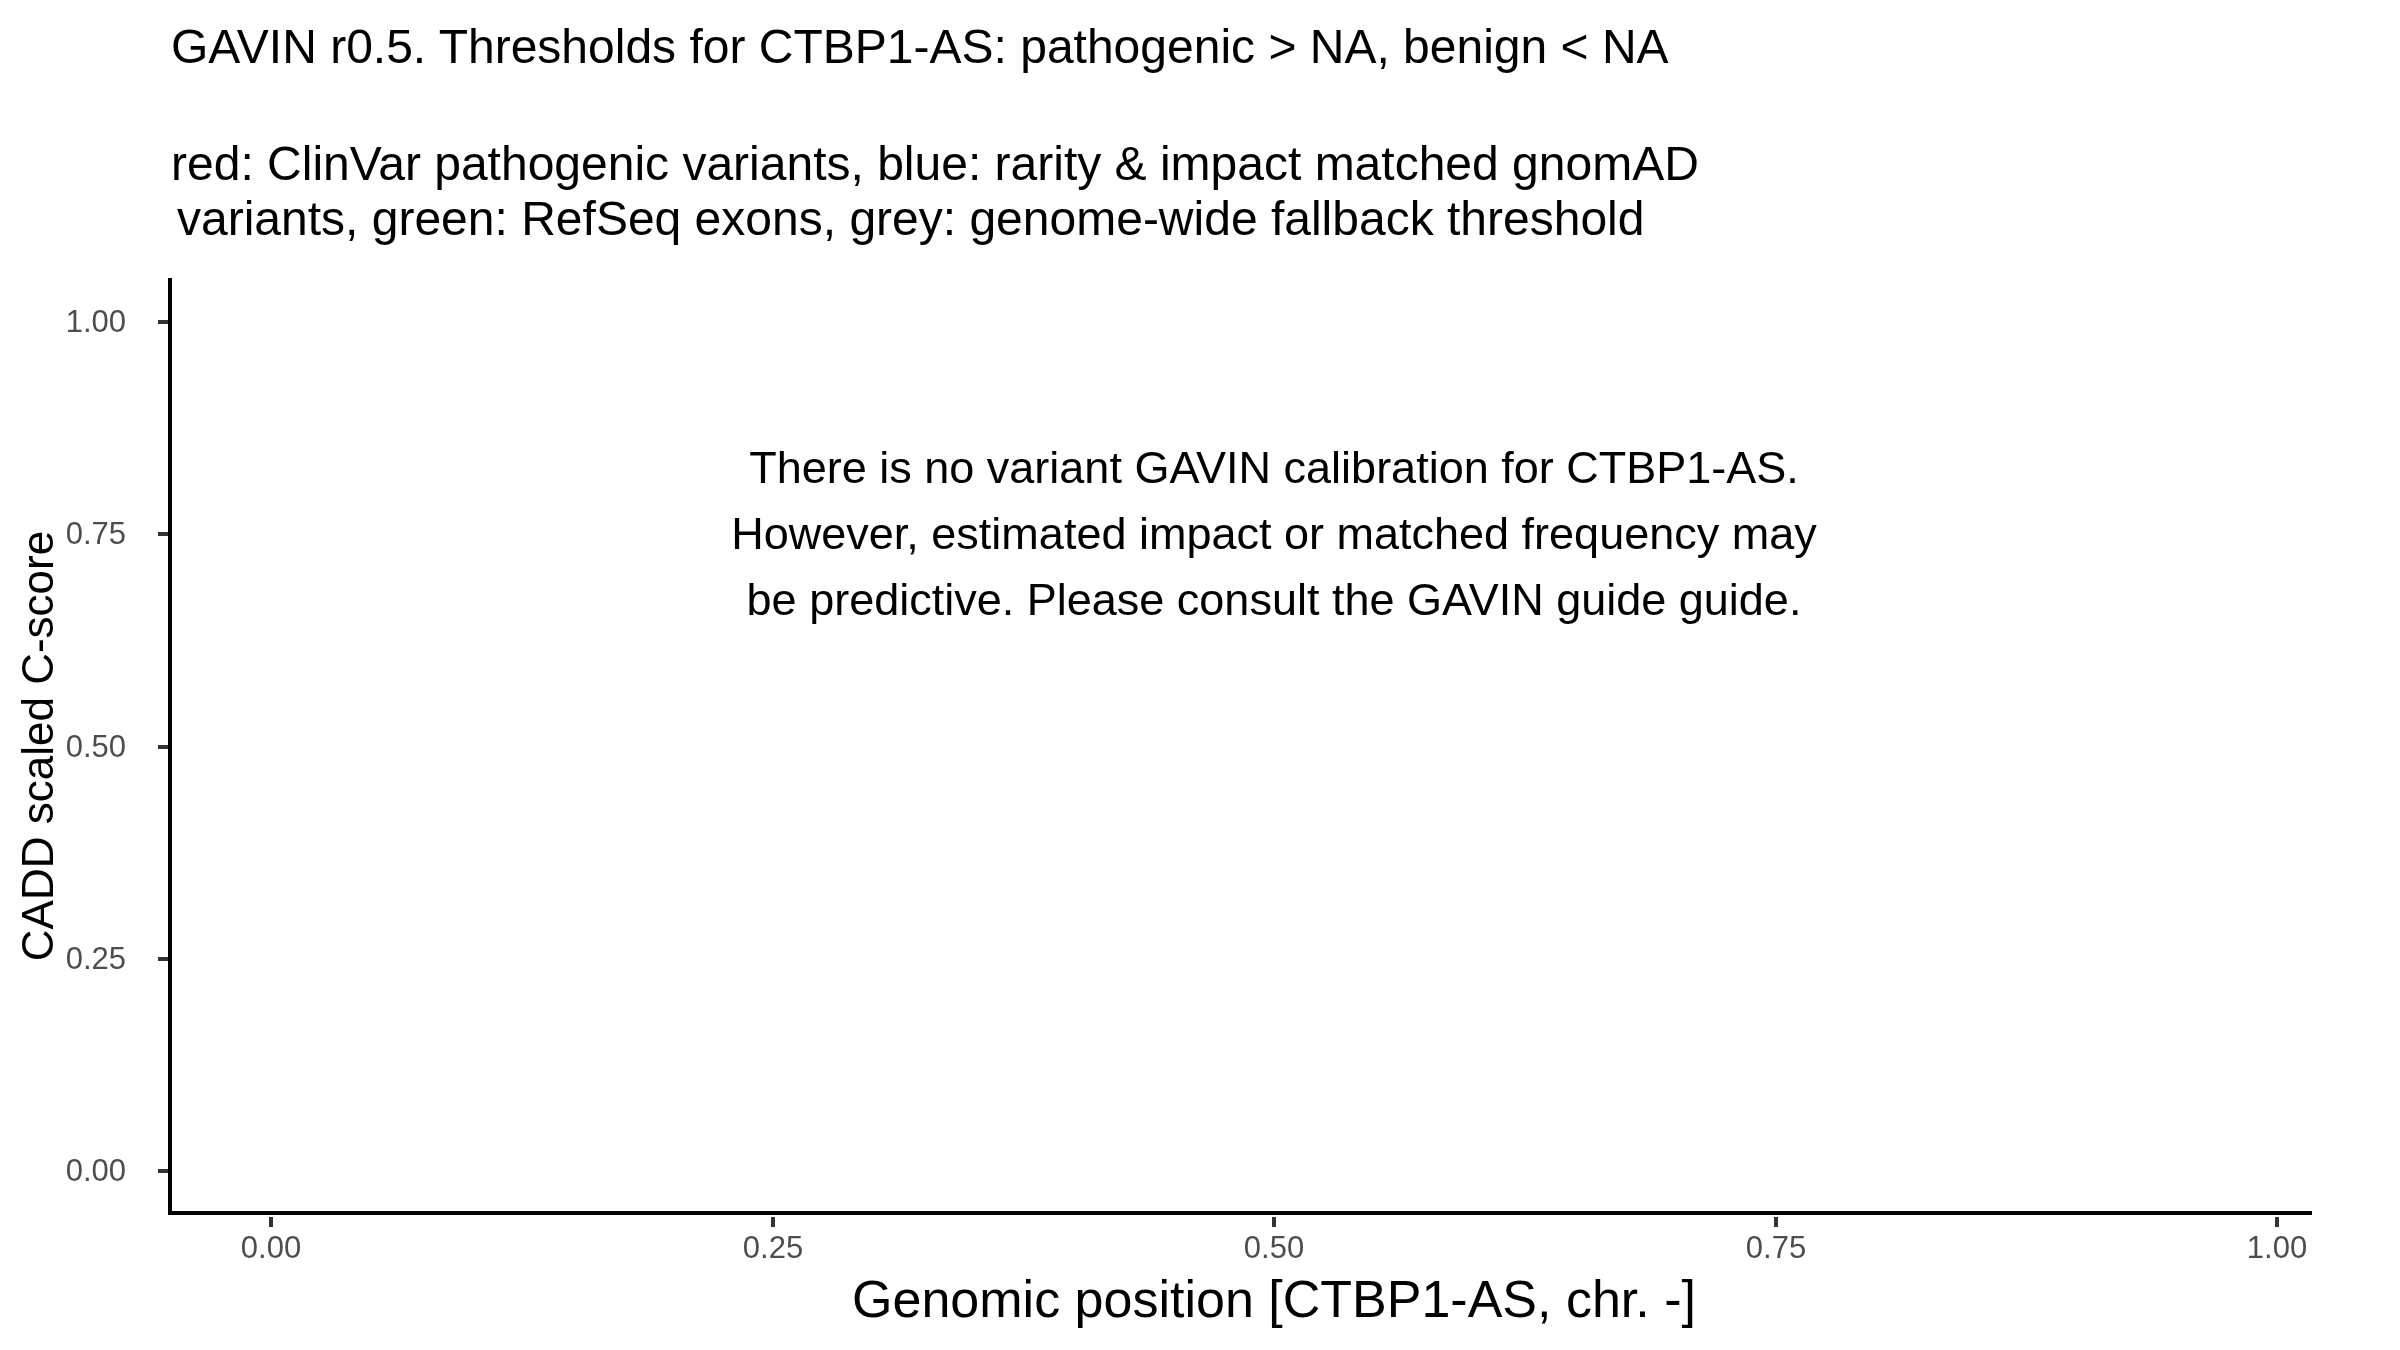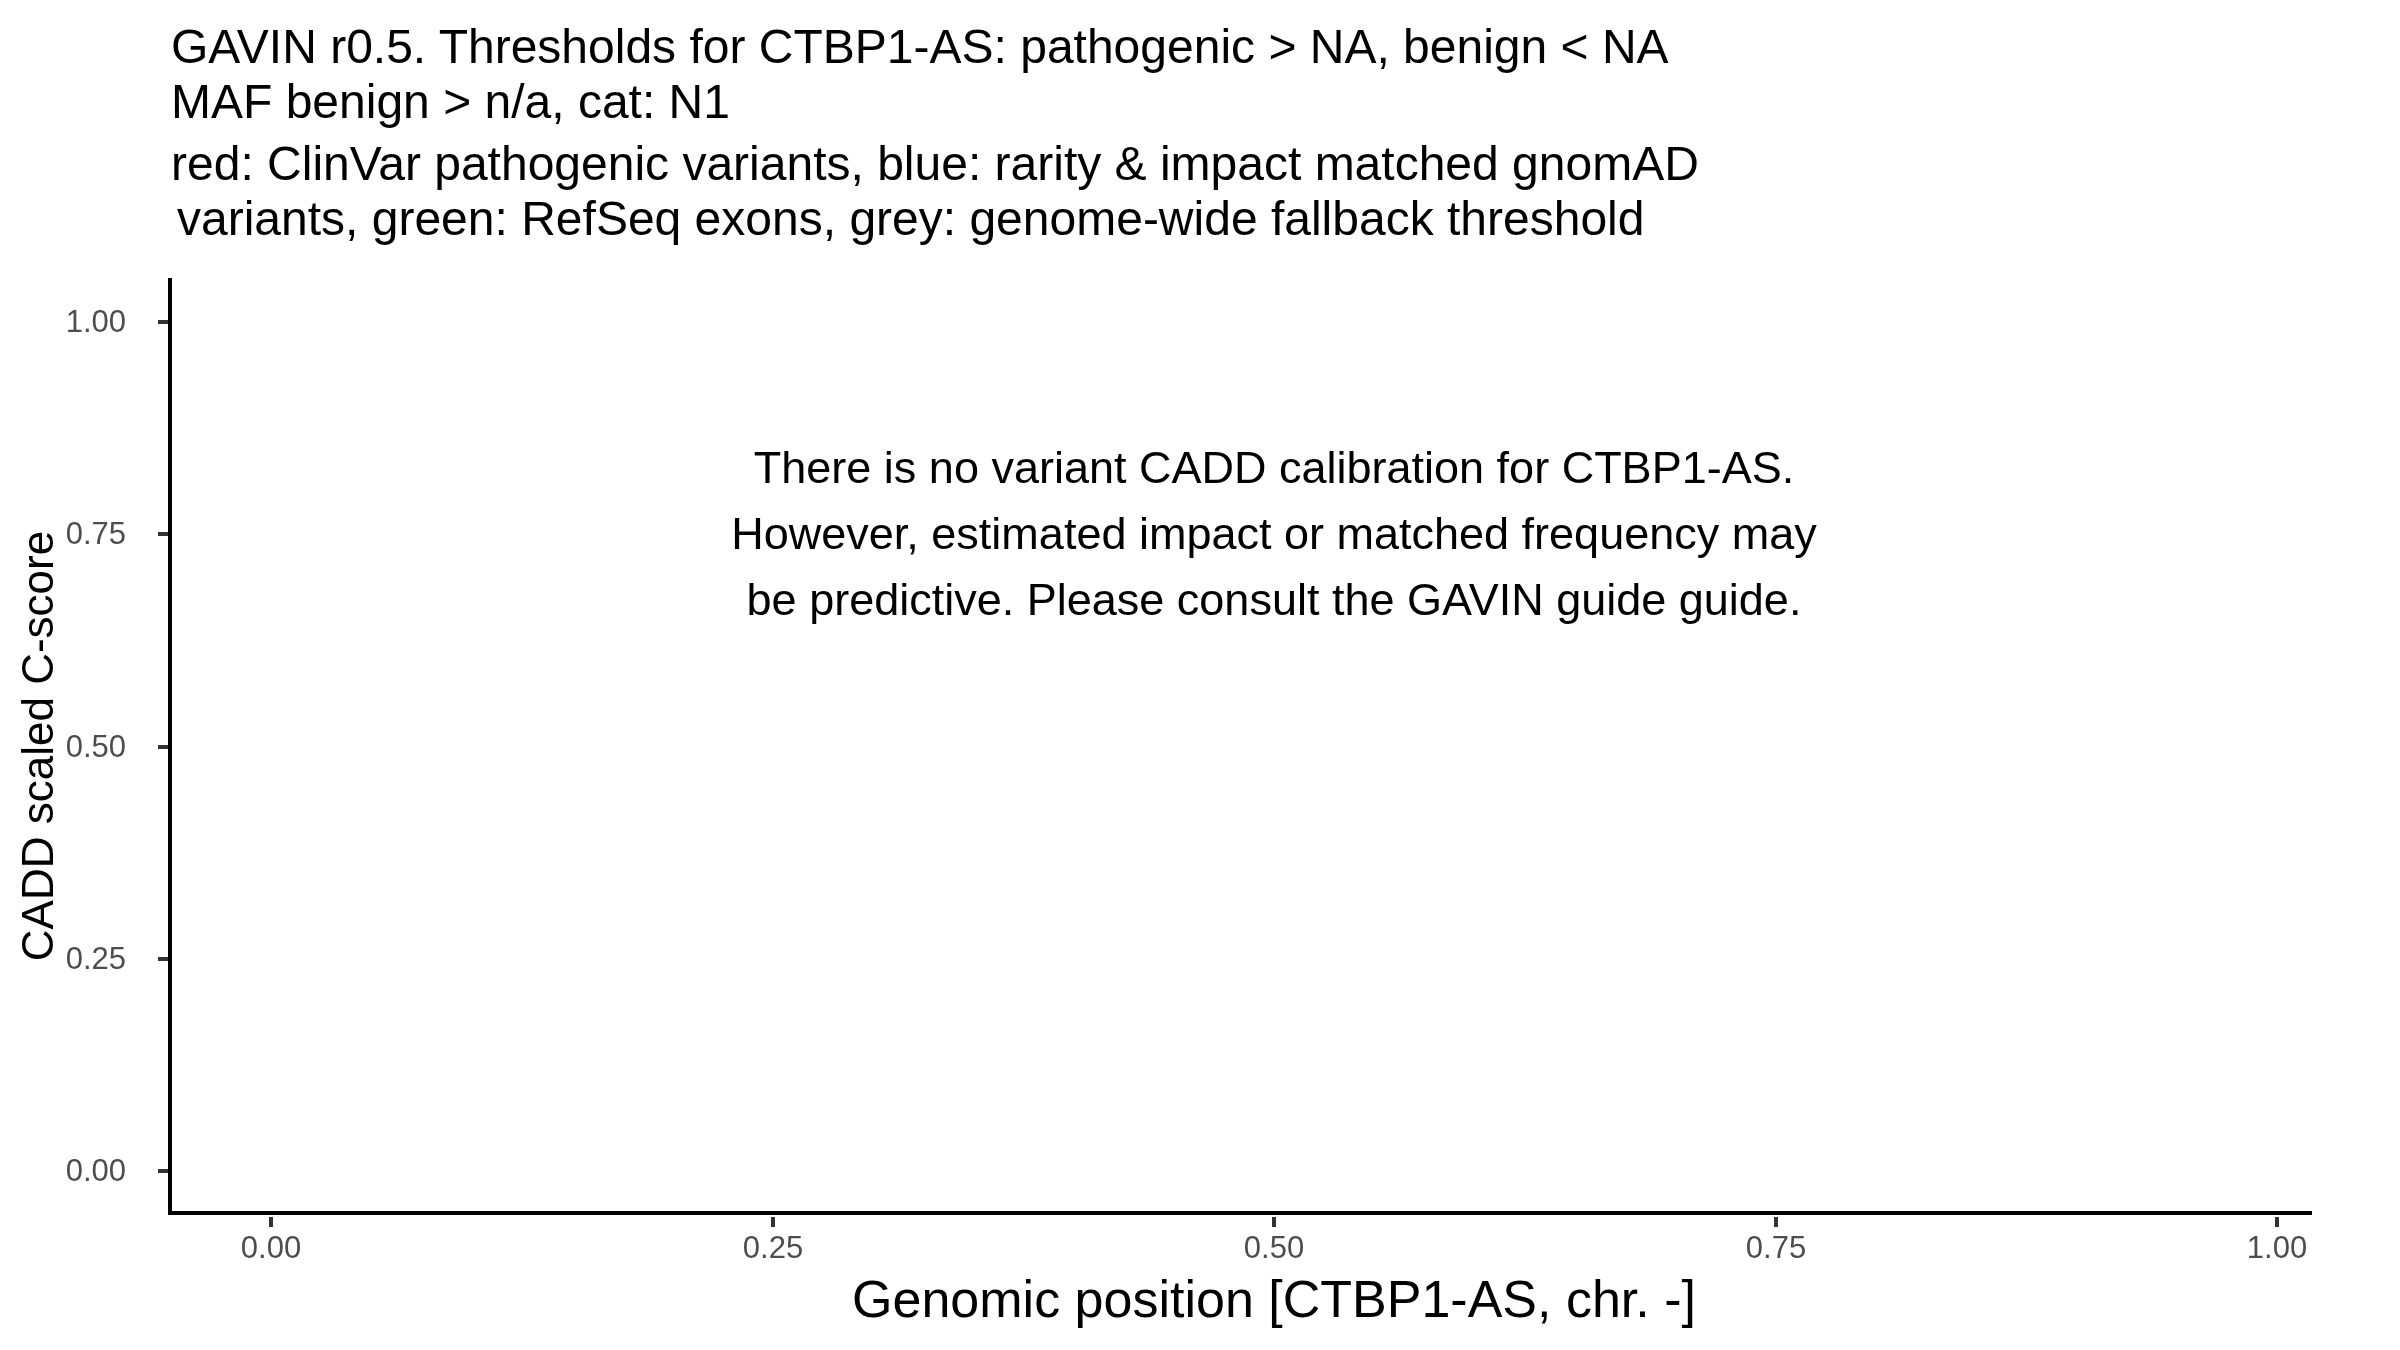--- a/index.html
+++ b/index.html
@@ -99,28 +99,27 @@
     color: #000000;
     white-space: nowrap;
   }
 </style>
 </head>
 <body>
 
 <div id="figure">
 
   <div class="title-line" style="top: 19px;">GAVIN r0.5. Thresholds for CTBP1-AS: pathogenic &gt; NA, benign &lt; NA</div>
-  <div class="title-line" style="top: 74px;">MAF benign &gt; n/a, cat: N1</div>
   <div class="title-line" style="top: 136px;">red: ClinVar pathogenic variants, blue: rarity &amp; impact matched gnomAD</div>
   <div class="title-line" style="top: 191px; margin-left: 6px;">variants, green: RefSeq exons, grey: genome-wide fallback threshold</div>
 
   <div id="panel"></div>
 
   <div id="annotation">
-    <div>There is no variant CADD calibration for CTBP1-AS.</div>
+    <div>There is no variant GAVIN calibration for CTBP1-AS.</div>
     <div>However, estimated impact or matched frequency may</div>
     <div>be predictive. Please consult the GAVIN guide guide.</div>
   </div>
 
   <div class="x-tick" style="left: 269px;"></div>
   <div class="x-tick" style="left: 771px;"></div>
   <div class="x-tick" style="left: 1272px;"></div>
   <div class="x-tick" style="left: 1774px;"></div>
   <div class="x-tick" style="left: 2275px;"></div>
 

